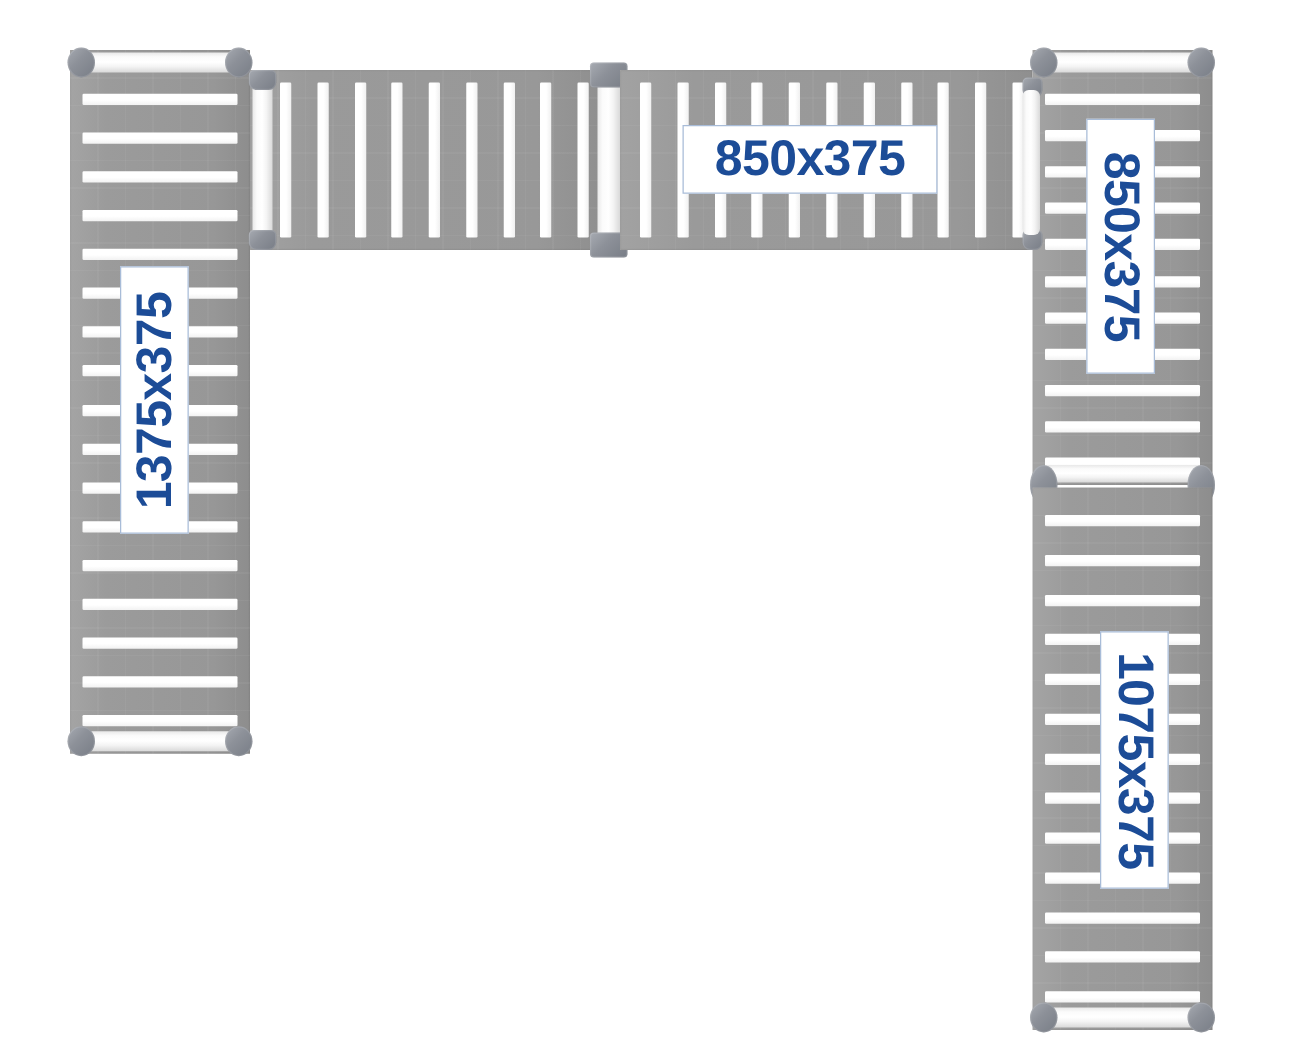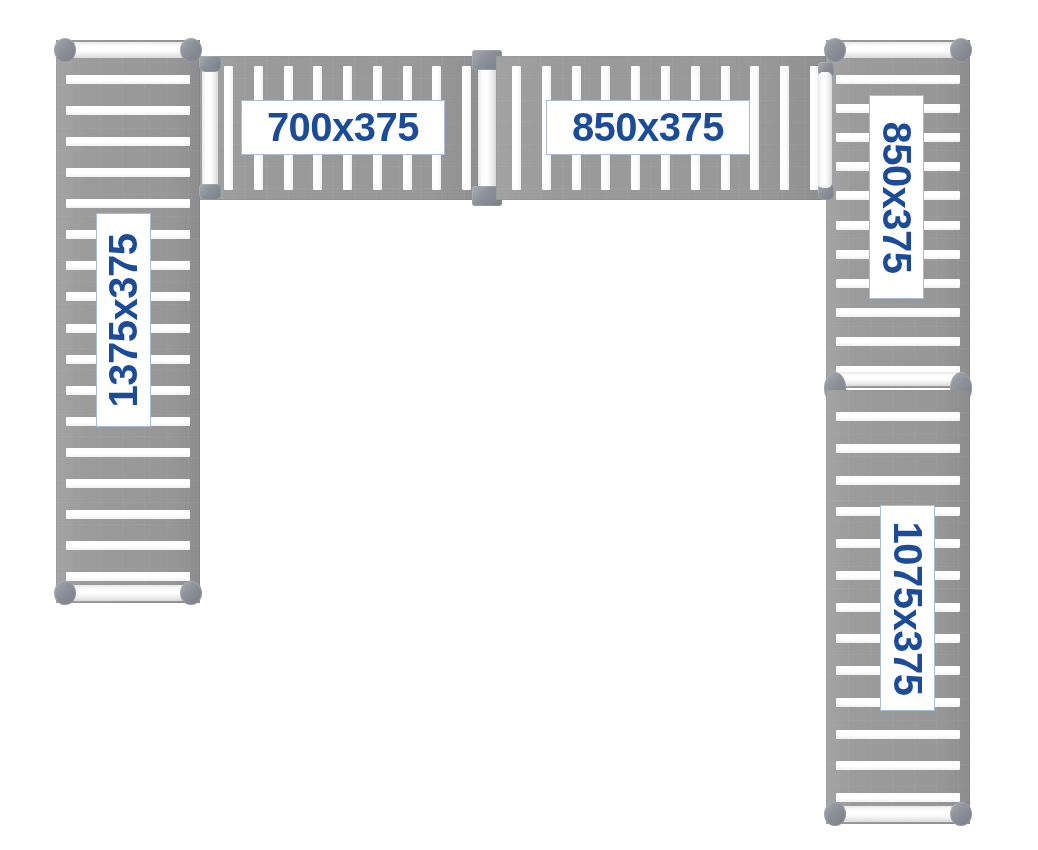--- a/index.html
+++ b/index.html
@@ -220,23 +220,20 @@
       <div class="slat" style="left: 836px; width: 124px; top: 666px; height: 9px;"></div>
       <div class="slat" style="left: 836px; width: 124px; top: 697.75px; height: 9px;"></div>
       <div class="slat" style="left: 836px; width: 124px; top: 729.5px; height: 9px;"></div>
       <div class="slat" style="left: 836px; width: 124px; top: 761.25px; height: 9px;"></div>
       <div class="slat" style="left: 836px; width: 124px; top: 793px; height: 9px;"></div>
     </div>
   <div class="rail h" style="left:834px; top:806px; width:128px; height:16px;"></div>
   <div class="conn round" style="left:824px; top:802px; width:22px; height:24px;"></div>
   <div class="conn round" style="left:950px; top:802px; width:22px; height:24px;"></div>
 
-  <div class="dim" style="left:241px; top:100px; width:204px; height:55px; font-size:40px;">
-    <span class="dim-text">700x375</span>
-  </div>
 
   <div class="dim" style="left:546px; top:100px; width:204px; height:55px; font-size:40px;">
     <span class="dim-text">850x375</span>
   </div>
 
   <div class="dim rot-ccw" style="left:96px; top:213px; width:55px; height:214px; font-size:40px;">
     <span class="dim-text">1375x375</span>
   </div>
 
   <div class="dim rot-cw" style="left:869px; top:95px; width:55px; height:204px; font-size:40px;">

